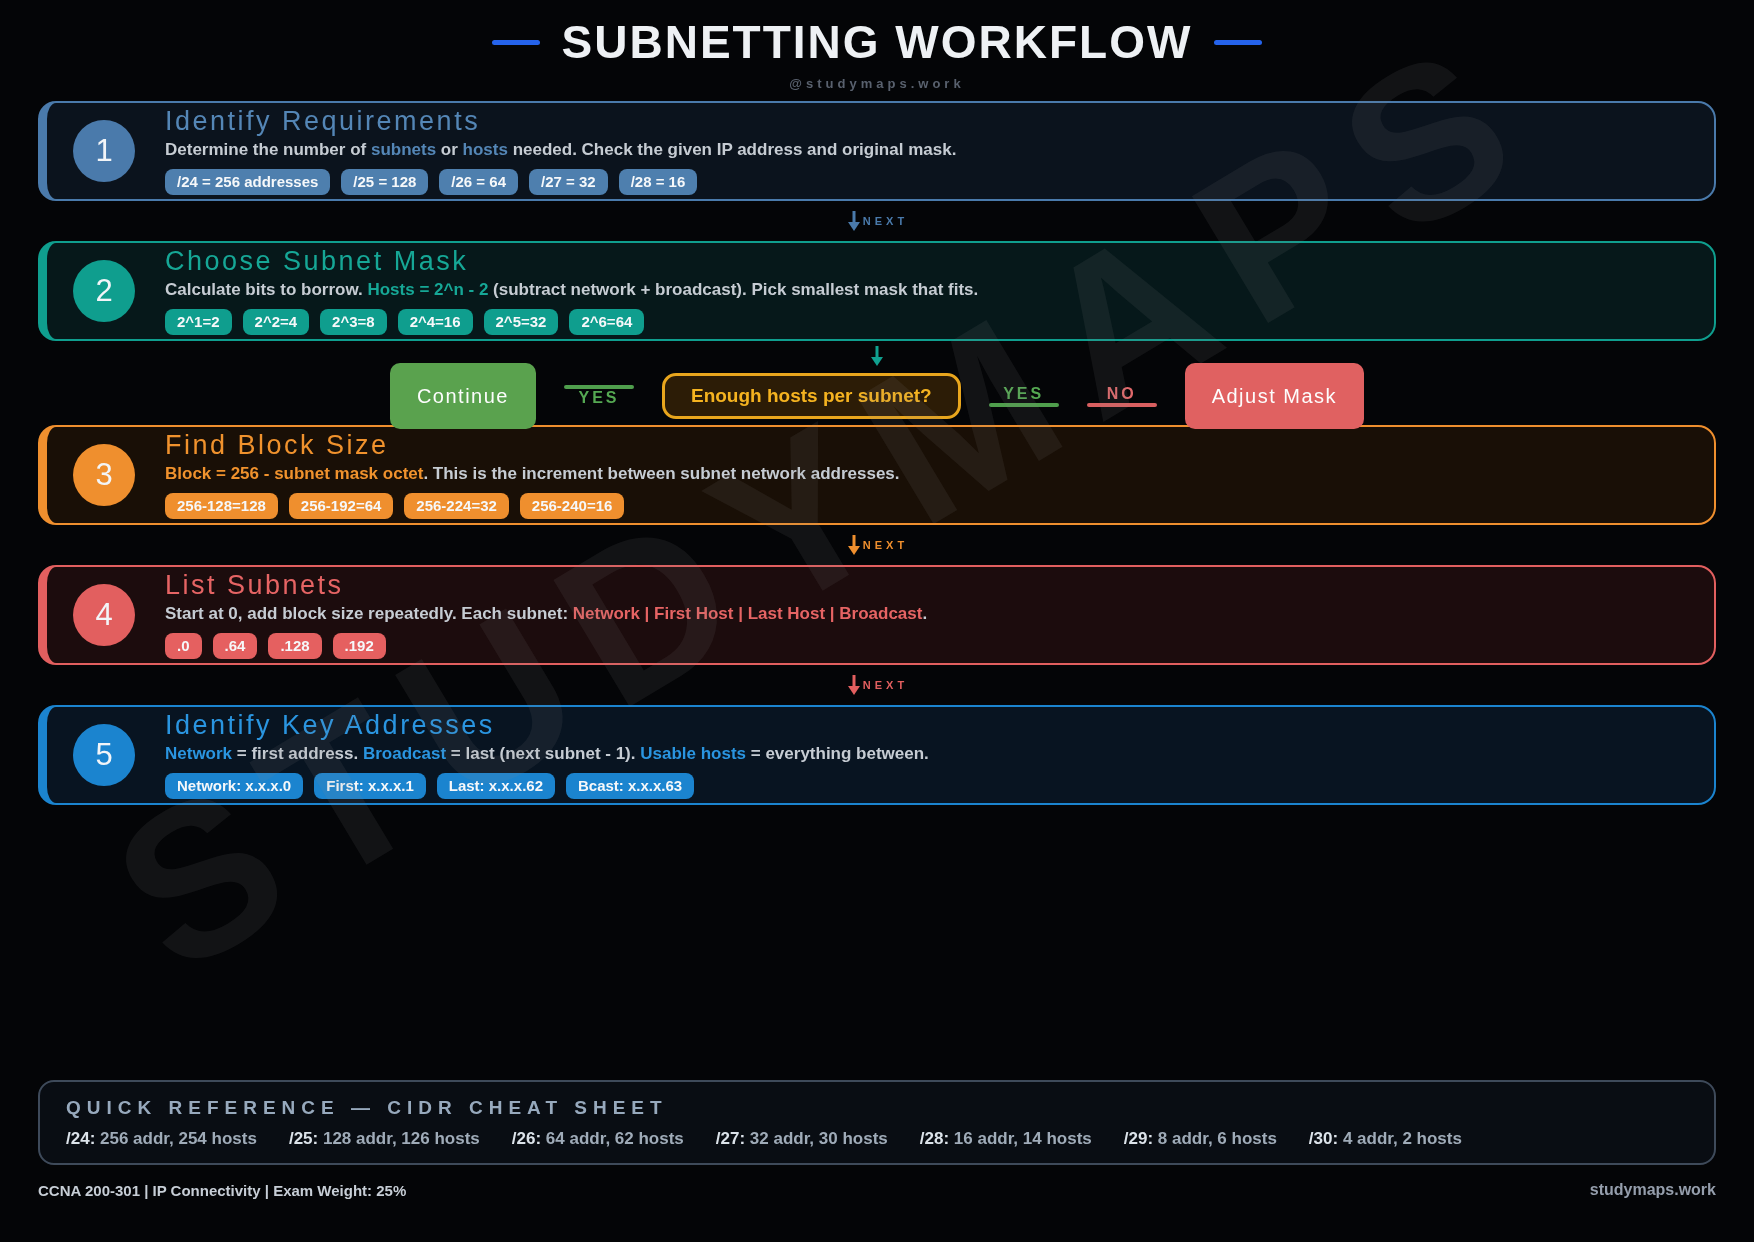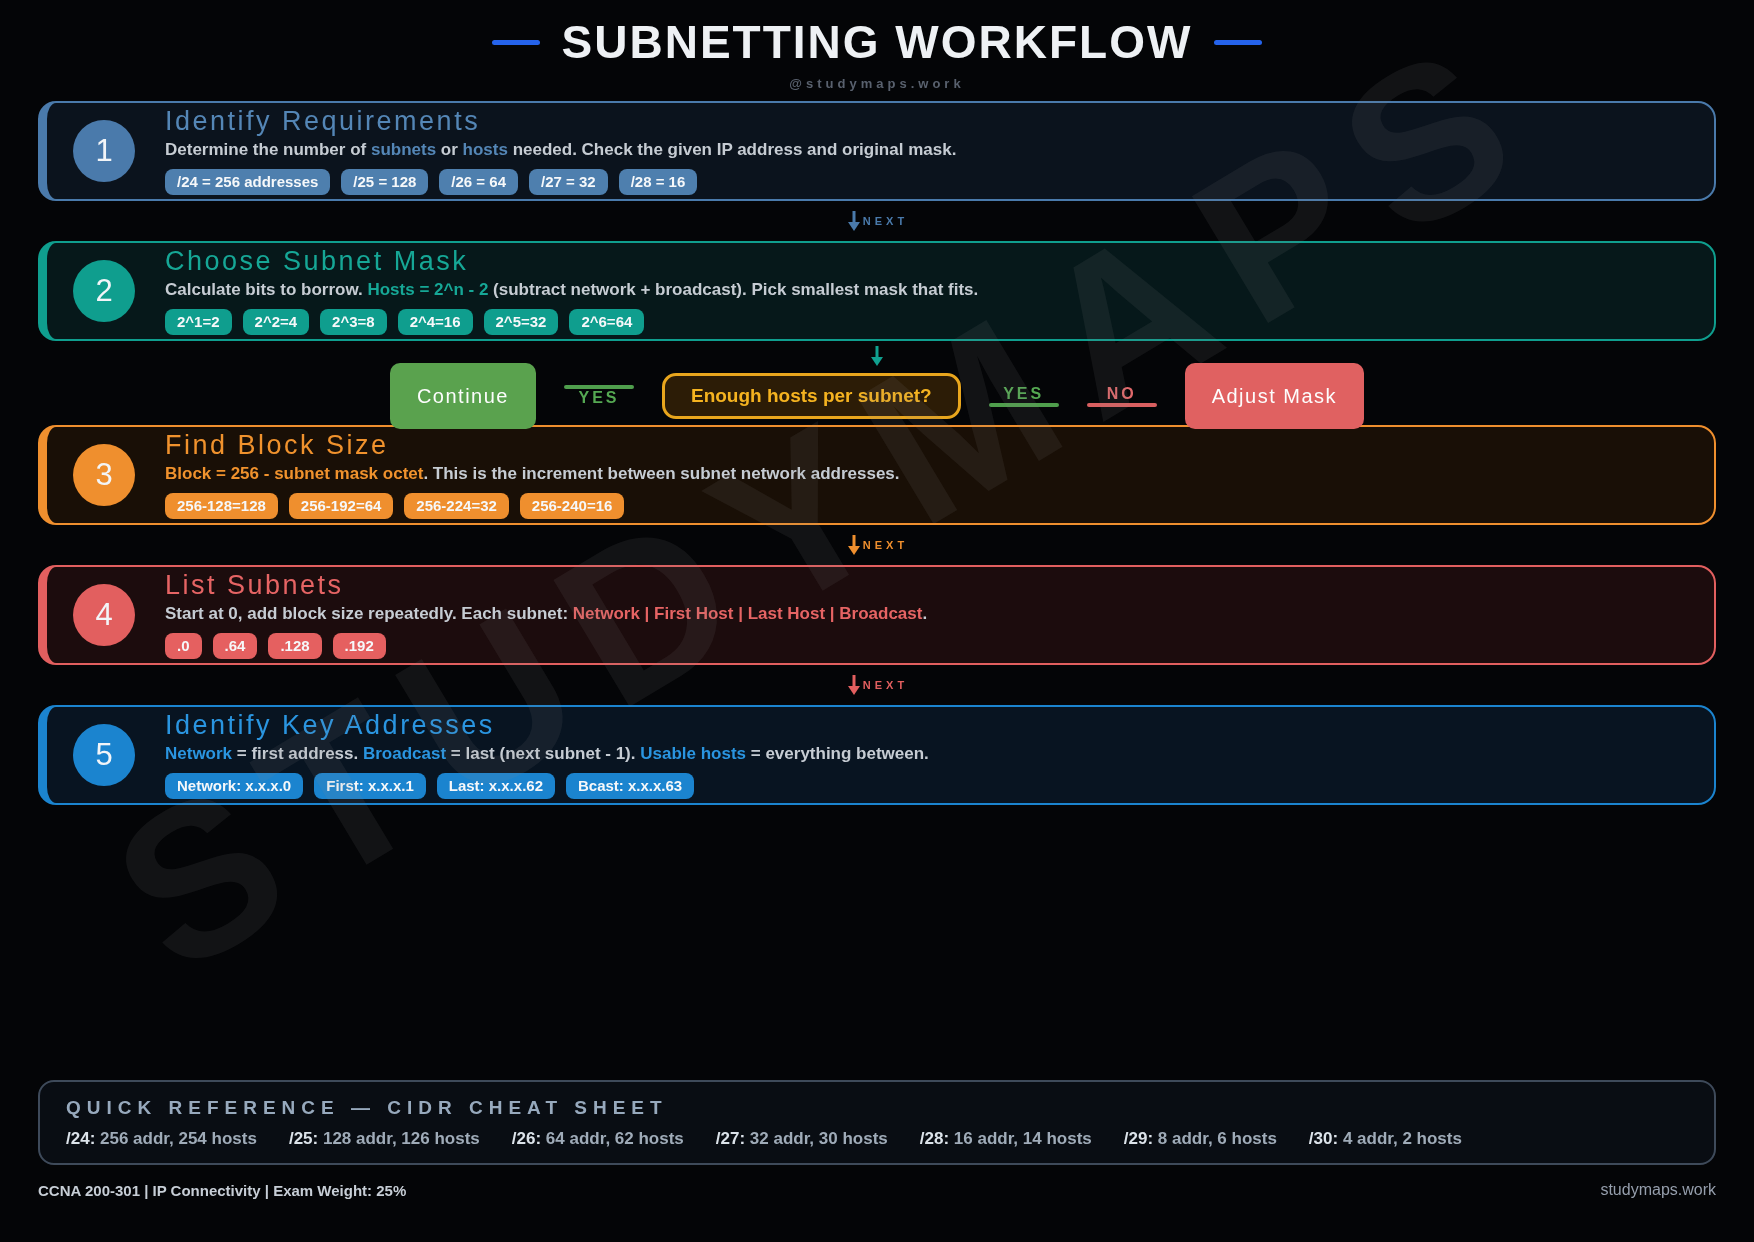--- a/index.html
+++ b/index.html
@@ -110,21 +110,21 @@
   .qr-item { font-size:17px; white-space:nowrap; }
   .qr-cidr { font-weight:700; color:#dce3ea; }
   .qr-text { font-weight:600; color:#9fabb8; }
 
   
   .footer {
     display:flex; justify-content:space-between; align-items:center;
     margin:16px 38px 0; position:relative; z-index:2;
   }
   .f-left { font-size:15px; font-weight:700; color:#c7ced6; }
-  .f-right { font-size:16px; font-weight:400; color:#959eac; }
+  .f-right { font-size:16px; font-weight:700; color:#959eac; }
 </style>
 </head>
 <body>
 
 <div class="watermark">STUDYMAPS</div>
 
 <header class="header">
   <div class="title-row">
     <span class="title-dash"></span>
     <h1 class="main-title">SUBNETTING WORKFLOW</h1>

